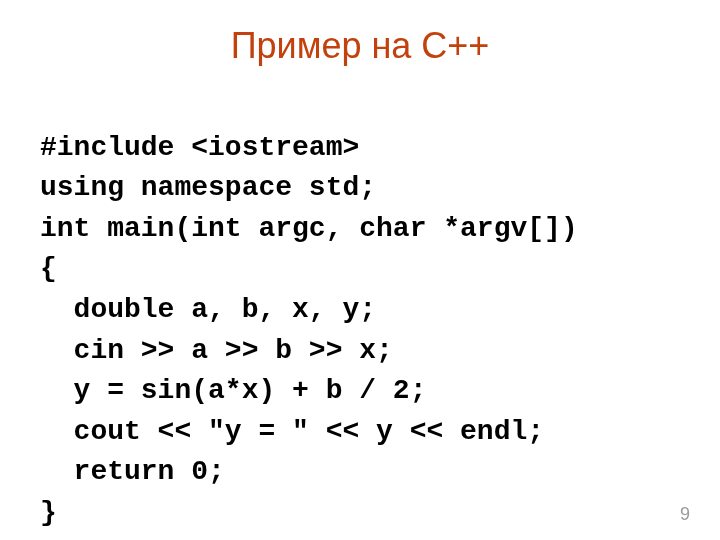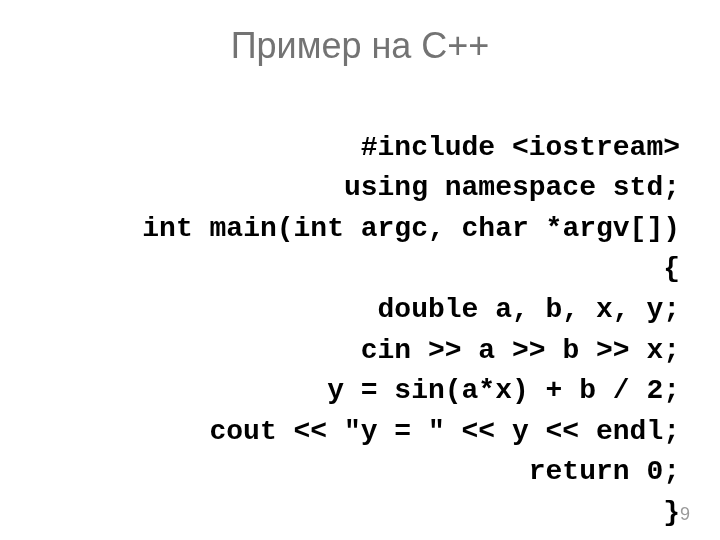--- a/index.html
+++ b/index.html
@@ -1,30 +1,29 @@
 <!DOCTYPE html>
 <html><head>
   <meta charset="utf-8">
   <style>
     * {
       margin: 0;
       padding: 0;
       box-sizing: border-box;
-      text-align: right;
     }
     body {
       width: 720px;
       height: 540px;
       background: #ffffff;
       font-family: Arial, sans-serif;
       position: relative;
       padding: 25px 40px;
     }
     .title {
-      color: #737373;
+      color: #c2410c;
       font-size: 36px;
       font-weight: 400;
       text-align: center;
       margin-bottom: 20px;
       font-family: Arial, sans-serif;
     }
     .code {
       font-family: 'Courier New', Courier, monospace;
       font-size: 28px;
       font-weight: bold;

